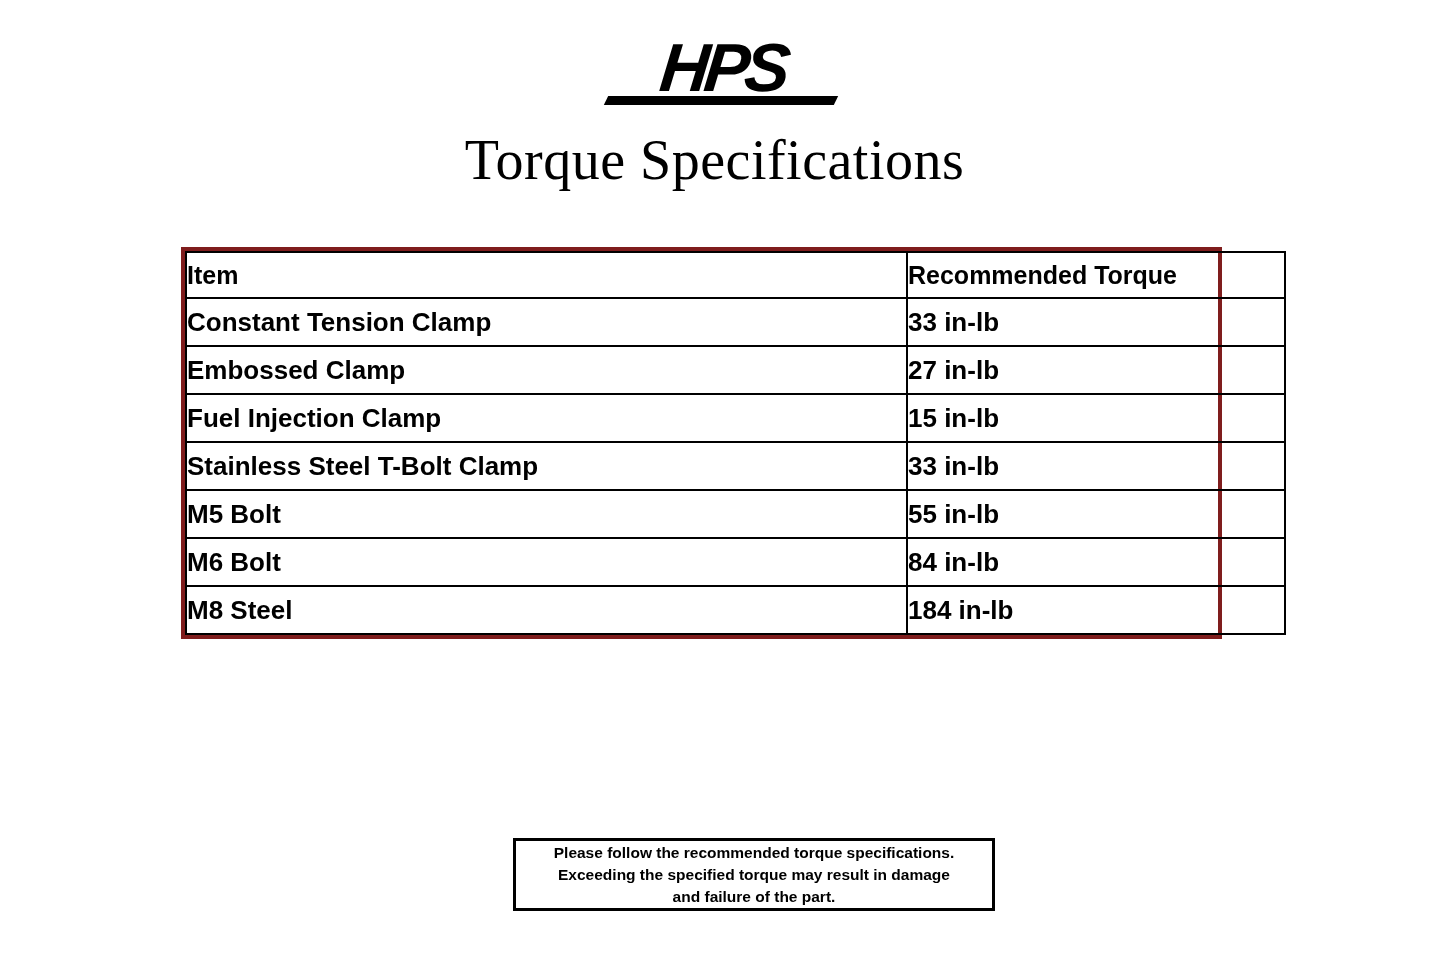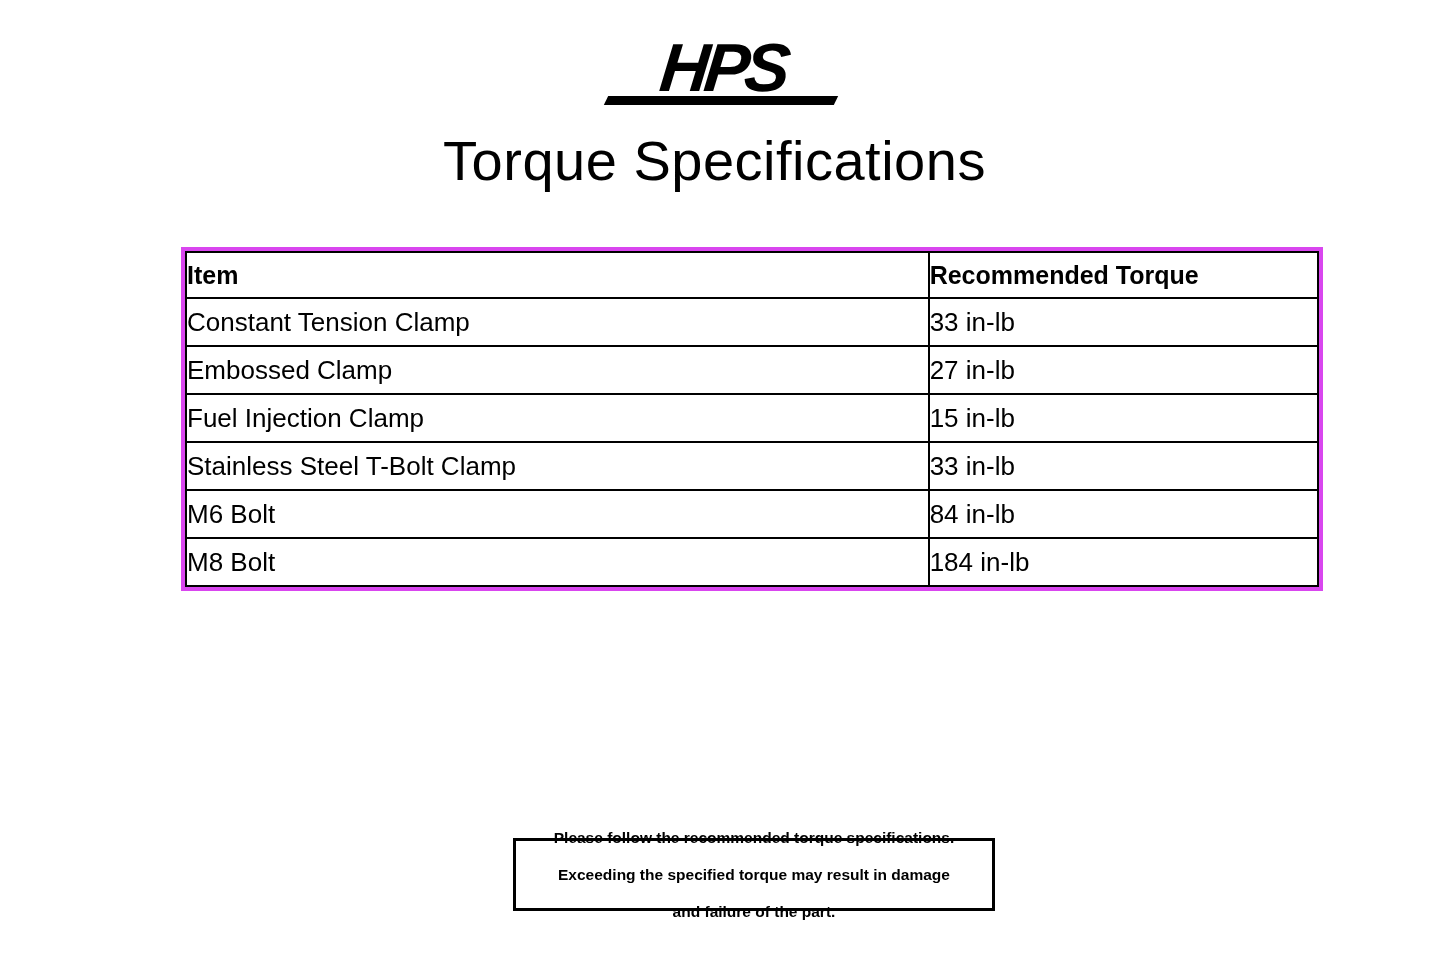--- a/index.html
+++ b/index.html
@@ -61,29 +61,30 @@
   .title {
     position: absolute;
     left: 0;
     top: 128px;
     width: 1429px;
     text-align: center;
     font-size: 56px;
     font-weight: 400;
     letter-spacing: 0.5px;
     color: #000000;
+    font-family: Liberation Serif, serif;
   }
 
   
   .spec-table {
     position: absolute;
     left: 181px;
     top: 247px;
-    width: 1142px;
-    border: 4px solid #d946ef;
+    width: 1041px;
+    border: 4px solid #7f1d1d;
     border-collapse: collapse;
     box-sizing: border-box;
     background: #ffffff;
   }
   .spec-table table {
     width: 100%;
     border-collapse: collapse;
     table-layout: fixed;
   }
   .spec-table col.col-item { width: 721px; }
@@ -98,21 +99,21 @@
   .spec-table th {
     height: 44px;
     font-size: 25px;
     font-weight: 700;
     text-align: left;
     vertical-align: middle;
   }
   .spec-table td {
     height: 46px;
     font-size: 26px;
-    font-weight: 400;
+    font-weight: 700;
     vertical-align: middle;
   }
   .cell-item {
     padding-left: 22px;
   }
   .cell-torque {
     padding-left: 22px;
     padding-top: 8px;
   }
   .head-item { padding-left: 22px; }
@@ -125,21 +126,20 @@
     top: 838px;
     width: 482px;
     height: 73px;
     border: 3px solid #000000;
     box-sizing: border-box;
     display: flex;
     flex-direction: column;
     align-items: center;
     justify-content: center;
     background: #ffffff;
-    gap: 15px;
   }
   .warning-line {
     font-size: 15.5px;
     font-weight: 700;
     line-height: 22px;
     text-align: center;
     color: #000000;
     white-space: nowrap;
   }
 </style>
@@ -178,25 +178,29 @@
       </tr>
       <tr>
         <td class="cell-item">Fuel Injection Clamp</td>
         <td class="cell-torque">15 in-lb</td>
       </tr>
       <tr>
         <td class="cell-item">Stainless Steel T-Bolt Clamp</td>
         <td class="cell-torque">33 in-lb</td>
       </tr>
       <tr>
+        <td class="cell-item">M5 Bolt</td>
+        <td class="cell-torque">55 in-lb</td>
+      </tr>
+      <tr>
         <td class="cell-item">M6 Bolt</td>
         <td class="cell-torque">84 in-lb</td>
       </tr>
       <tr>
-        <td class="cell-item">M8 Bolt</td>
+        <td class="cell-item">M8 Steel</td>
         <td class="cell-torque">184 in-lb</td>
       </tr>
     </tbody>
   </table>
 </div>
 
 <div class="warning-box">
   <div class="warning-line">Please follow the recommended torque specifications.</div>
   <div class="warning-line">Exceeding the specified torque may result in damage</div>
   <div class="warning-line">and failure of the part.</div>

